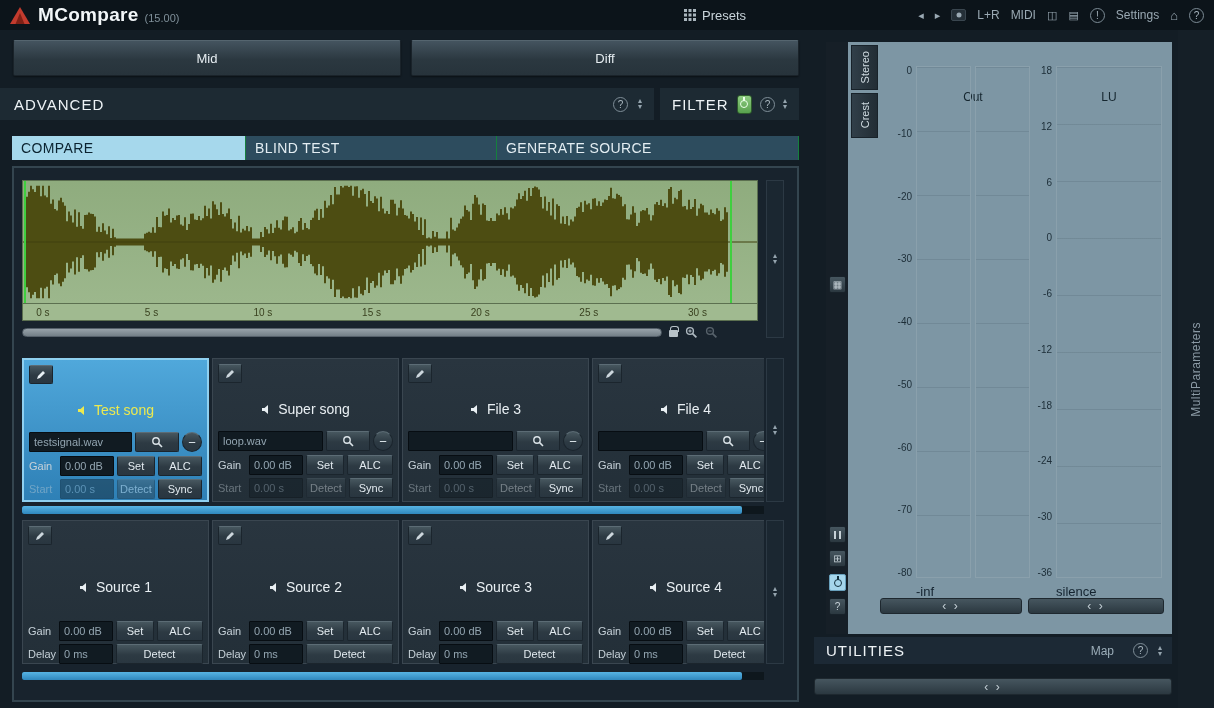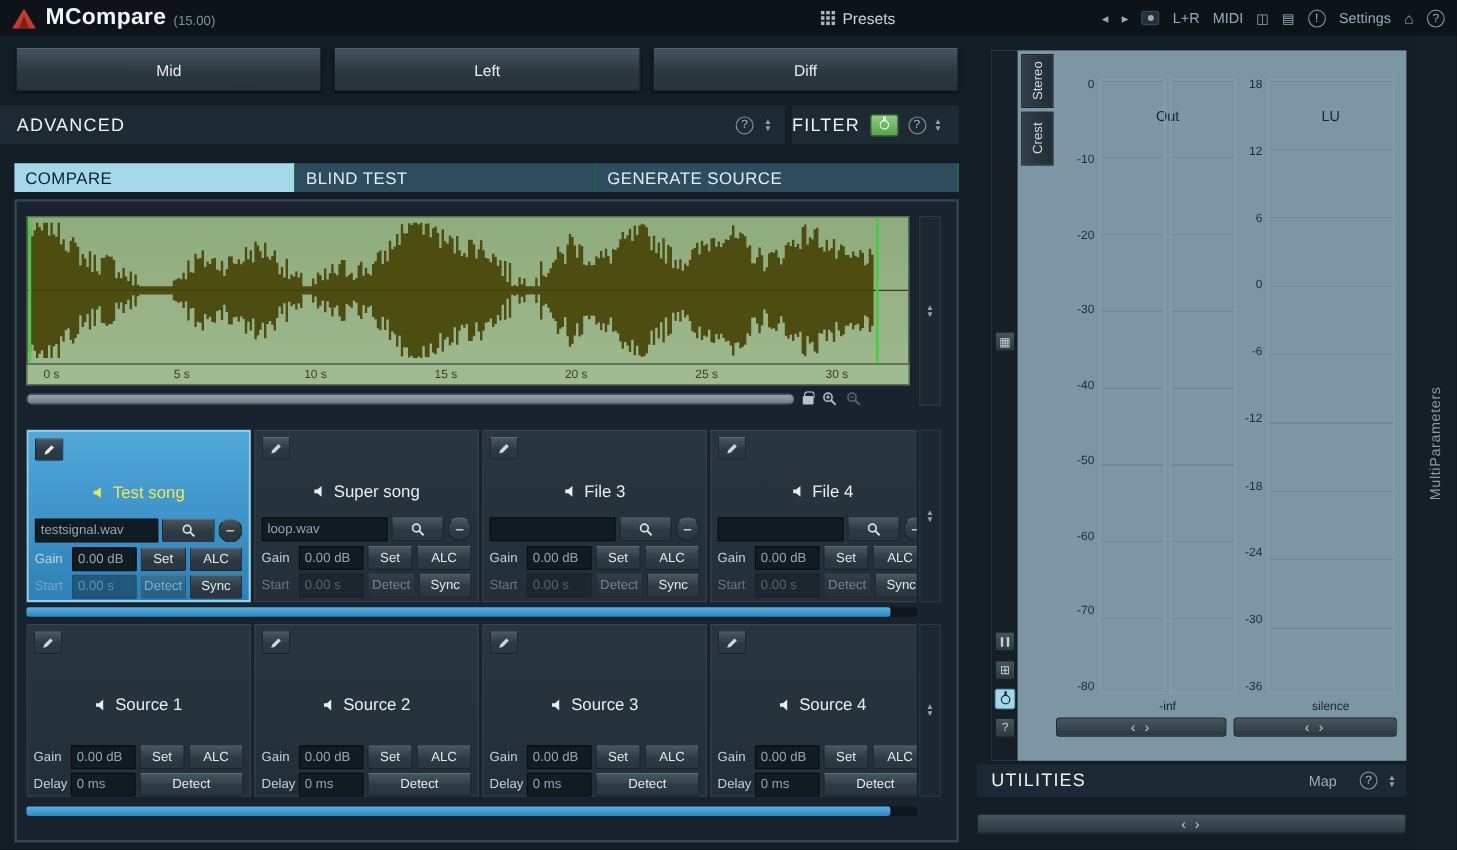--- a/index.html
+++ b/index.html
@@ -29,21 +29,21 @@
   .channel-row { position:absolute; top:40px; left:13px; width:786px; display:flex; gap:10px; }
   .chan-btn { flex:1; height:36px; background:linear-gradient(#44545f,#2b3840 55%,#27333b);
               border:1px solid #1a232a; border-top-color:#55656f; border-radius:2px;
               color:#e6edf1; font-size:13px; display:flex; align-items:center; justify-content:center;
               box-shadow:0 1px 2px rgba(0,0,0,.45); }
 
   
   .advanced-bar { position:absolute; top:88px; left:0; width:654px; height:32px; background:#1d2a33;
                   display:flex; align-items:center; padding:0 12px 0 14px; }
   .filter-bar { position:absolute; top:88px; left:660px; width:139px; height:32px; background:#1d2a33;
-                display:flex; align-items:center; gap:8px; padding:0 0; }
+                display:flex; align-items:center; gap:8px; padding:0 12px; }
   .hdr-label { font-size:15px; color:#eef3f6; letter-spacing:1px; }
   .bar-controls { margin-left:auto; display:flex; align-items:center; gap:10px; }
   .qicon { width:15px; height:15px; border-radius:50%; border:1px solid #7e8d97; color:#aab8c0;
            font-size:10px; display:flex; align-items:center; justify-content:center; flex:0 0 auto; }
   .updown { display:flex; flex-direction:column; }
   .updown span { display:block; font-size:8px; line-height:6px; color:#95a4ae; text-align:center; }
   .power-btn { width:24px; height:19px; border-radius:3px; background:linear-gradient(#8fcc82,#58a14e);
                border:1px solid #2e5c2c; display:flex; align-items:center; justify-content:center; color:#eaffe8; }
   .pow { position:relative; width:8px; height:8px; border:1.5px solid currentColor; border-radius:50%; }
   .pow::after { content:''; position:absolute; left:50%; top:-4px; transform:translateX(-50%);
@@ -139,21 +139,21 @@
   .out-title { left:90px; width:114px; } .lu-title { left:230px; width:106px; }
   .scale { position:absolute; top:24px; height:512px; display:flex; flex-direction:column;
            justify-content:space-between; align-items:flex-end; }
   .out-scale { left:30px; width:56px; } .lu-scale { left:198px; width:28px; }
   .scale span { font-size:10px; color:#1c2d37; line-height:10px; }
   .meter-bar { position:absolute; top:24px; height:512px;
                background:linear-gradient(90deg,#adc1cc,#9cb2be); border:1px solid #8aa0ac; }
   .out-bar1 { left:90px; width:55px; background-image:repeating-linear-gradient(180deg,rgba(10,25,35,.10) 0 1px,transparent 1px 64px); }
   .out-bar2 { left:149px; width:55px; background-image:repeating-linear-gradient(180deg,rgba(10,25,35,.10) 0 1px,transparent 1px 64px); }
   .lu-bar   { left:230px; width:106px; background-image:repeating-linear-gradient(180deg,rgba(10,25,35,.10) 0 1px,transparent 1px 57px); }
-  .meter-value { position:absolute; top:542px; font-size:10px; color:#142430; text-align:center; }
+  .meter-value { position:absolute; top:542px; font-size:13px; color:#142430; }
   .out-value { left:90px; width:114px; } .lu-value { left:230px; width:106px; }
   .m-scroll { position:absolute; top:556px; height:16px; background:linear-gradient(#46565f,#2b3840);
               border:1px solid #1e282f; border-radius:3px; color:#c3ced5; display:flex;
               align-items:center; justify-content:center; font-size:12px; letter-spacing:2px; }
   .m-scroll1 { left:54px; width:142px; } .m-scroll2 { left:202px; width:136px; }
 
   .utilities-bar { position:absolute; left:814px; top:637px; width:358px; height:27px; background:#1c2935;
                    display:flex; align-items:center; padding:0 10px 0 12px; }
   .map-label { font-size:12px; color:#9badb8; margin-right:9px; }
   .bottom-scroll { position:absolute; left:814px; top:678px; width:358px; height:17px;
@@ -208,21 +208,20 @@
       <span class="tb-ico">▤</span>
       <span class="circle-icon">!</span>
       <span>Settings</span>
       <span class="tb-ico" style="font-size:13px;">⌂</span>
       <span class="circle-icon">?</span>
     </div>
   </div>
 
   <div class="channel-row">
     <div class="chan-btn">Mid</div>
-    <div class="chan-btn">Left</div>
     <div class="chan-btn">Diff</div>
   </div>
 
   <div class="advanced-bar">
     <span class="hdr-label">ADVANCED</span>
     <div class="bar-controls">
       <span class="qicon">?</span>
       <div class="updown">
         <span>▴</span>
           <span>▾</span>

